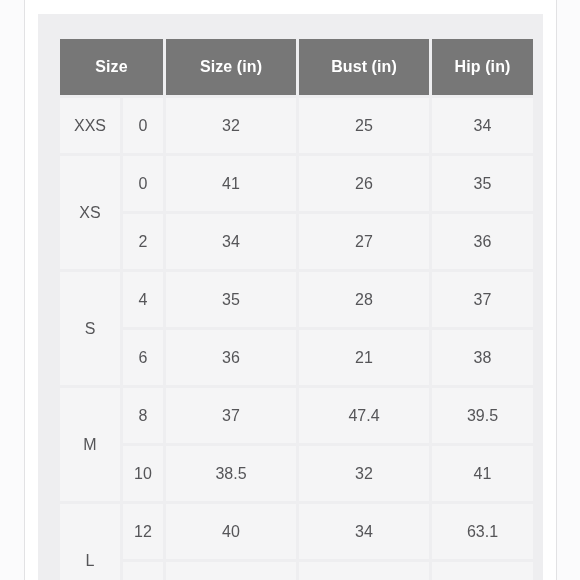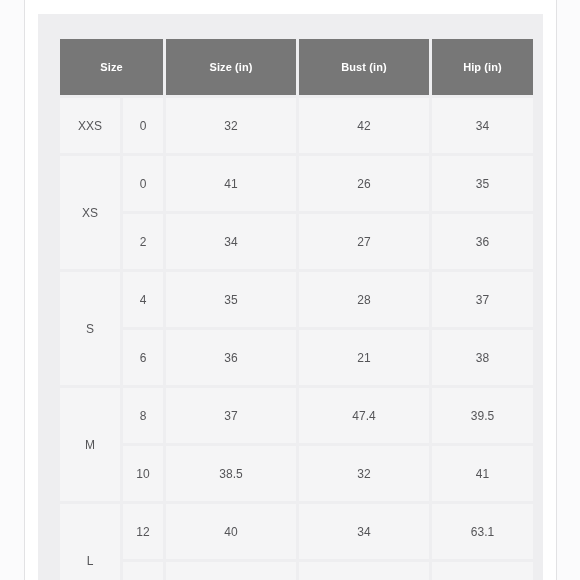--- a/index.html
+++ b/index.html
@@ -55,33 +55,33 @@
   table.size-table {
     border-collapse: separate;
     border-spacing: 3px;
     width: 467px;
     table-layout: fixed;
   }
 
   table.size-table th {
     background: #777777;
     color: #ffffff;
-    font-size: 11px;
+    font-size: 16px;
     font-weight: bold;
     height: 56px;
     text-align: center;
     vertical-align: middle;
     padding: 0;
     letter-spacing: 0.1px;
   }
 
   table.size-table td {
     background: #f5f5f6;
     color: #555558;
-    font-size: 12px;
+    font-size: 16px;
     font-weight: normal;
     height: 55px;
     text-align: center;
     vertical-align: middle;
     padding: 0;
   }
 
   td.size-group-label {
     color: #55555a;
     font-size: 16px;
@@ -119,21 +119,21 @@
           <th>Size (in)</th>
           <th>Bust (in)</th>
           <th>Hip (in)</th>
         </tr>
       </thead>
       <tbody id="table-body">
           <tr>
             <td class="size-group-label" rowspan="1">XXS</td>
             <td>0</td>
             <td>32</td>
-            <td>42</td>
+            <td>25</td>
             <td>34</td>
           </tr>
           <tr>
             <td class="size-group-label" rowspan="2">XS</td>
             <td>0</td>
             <td>41</td>
             <td>26</td>
             <td>35</td>
           </tr>
           <tr>

